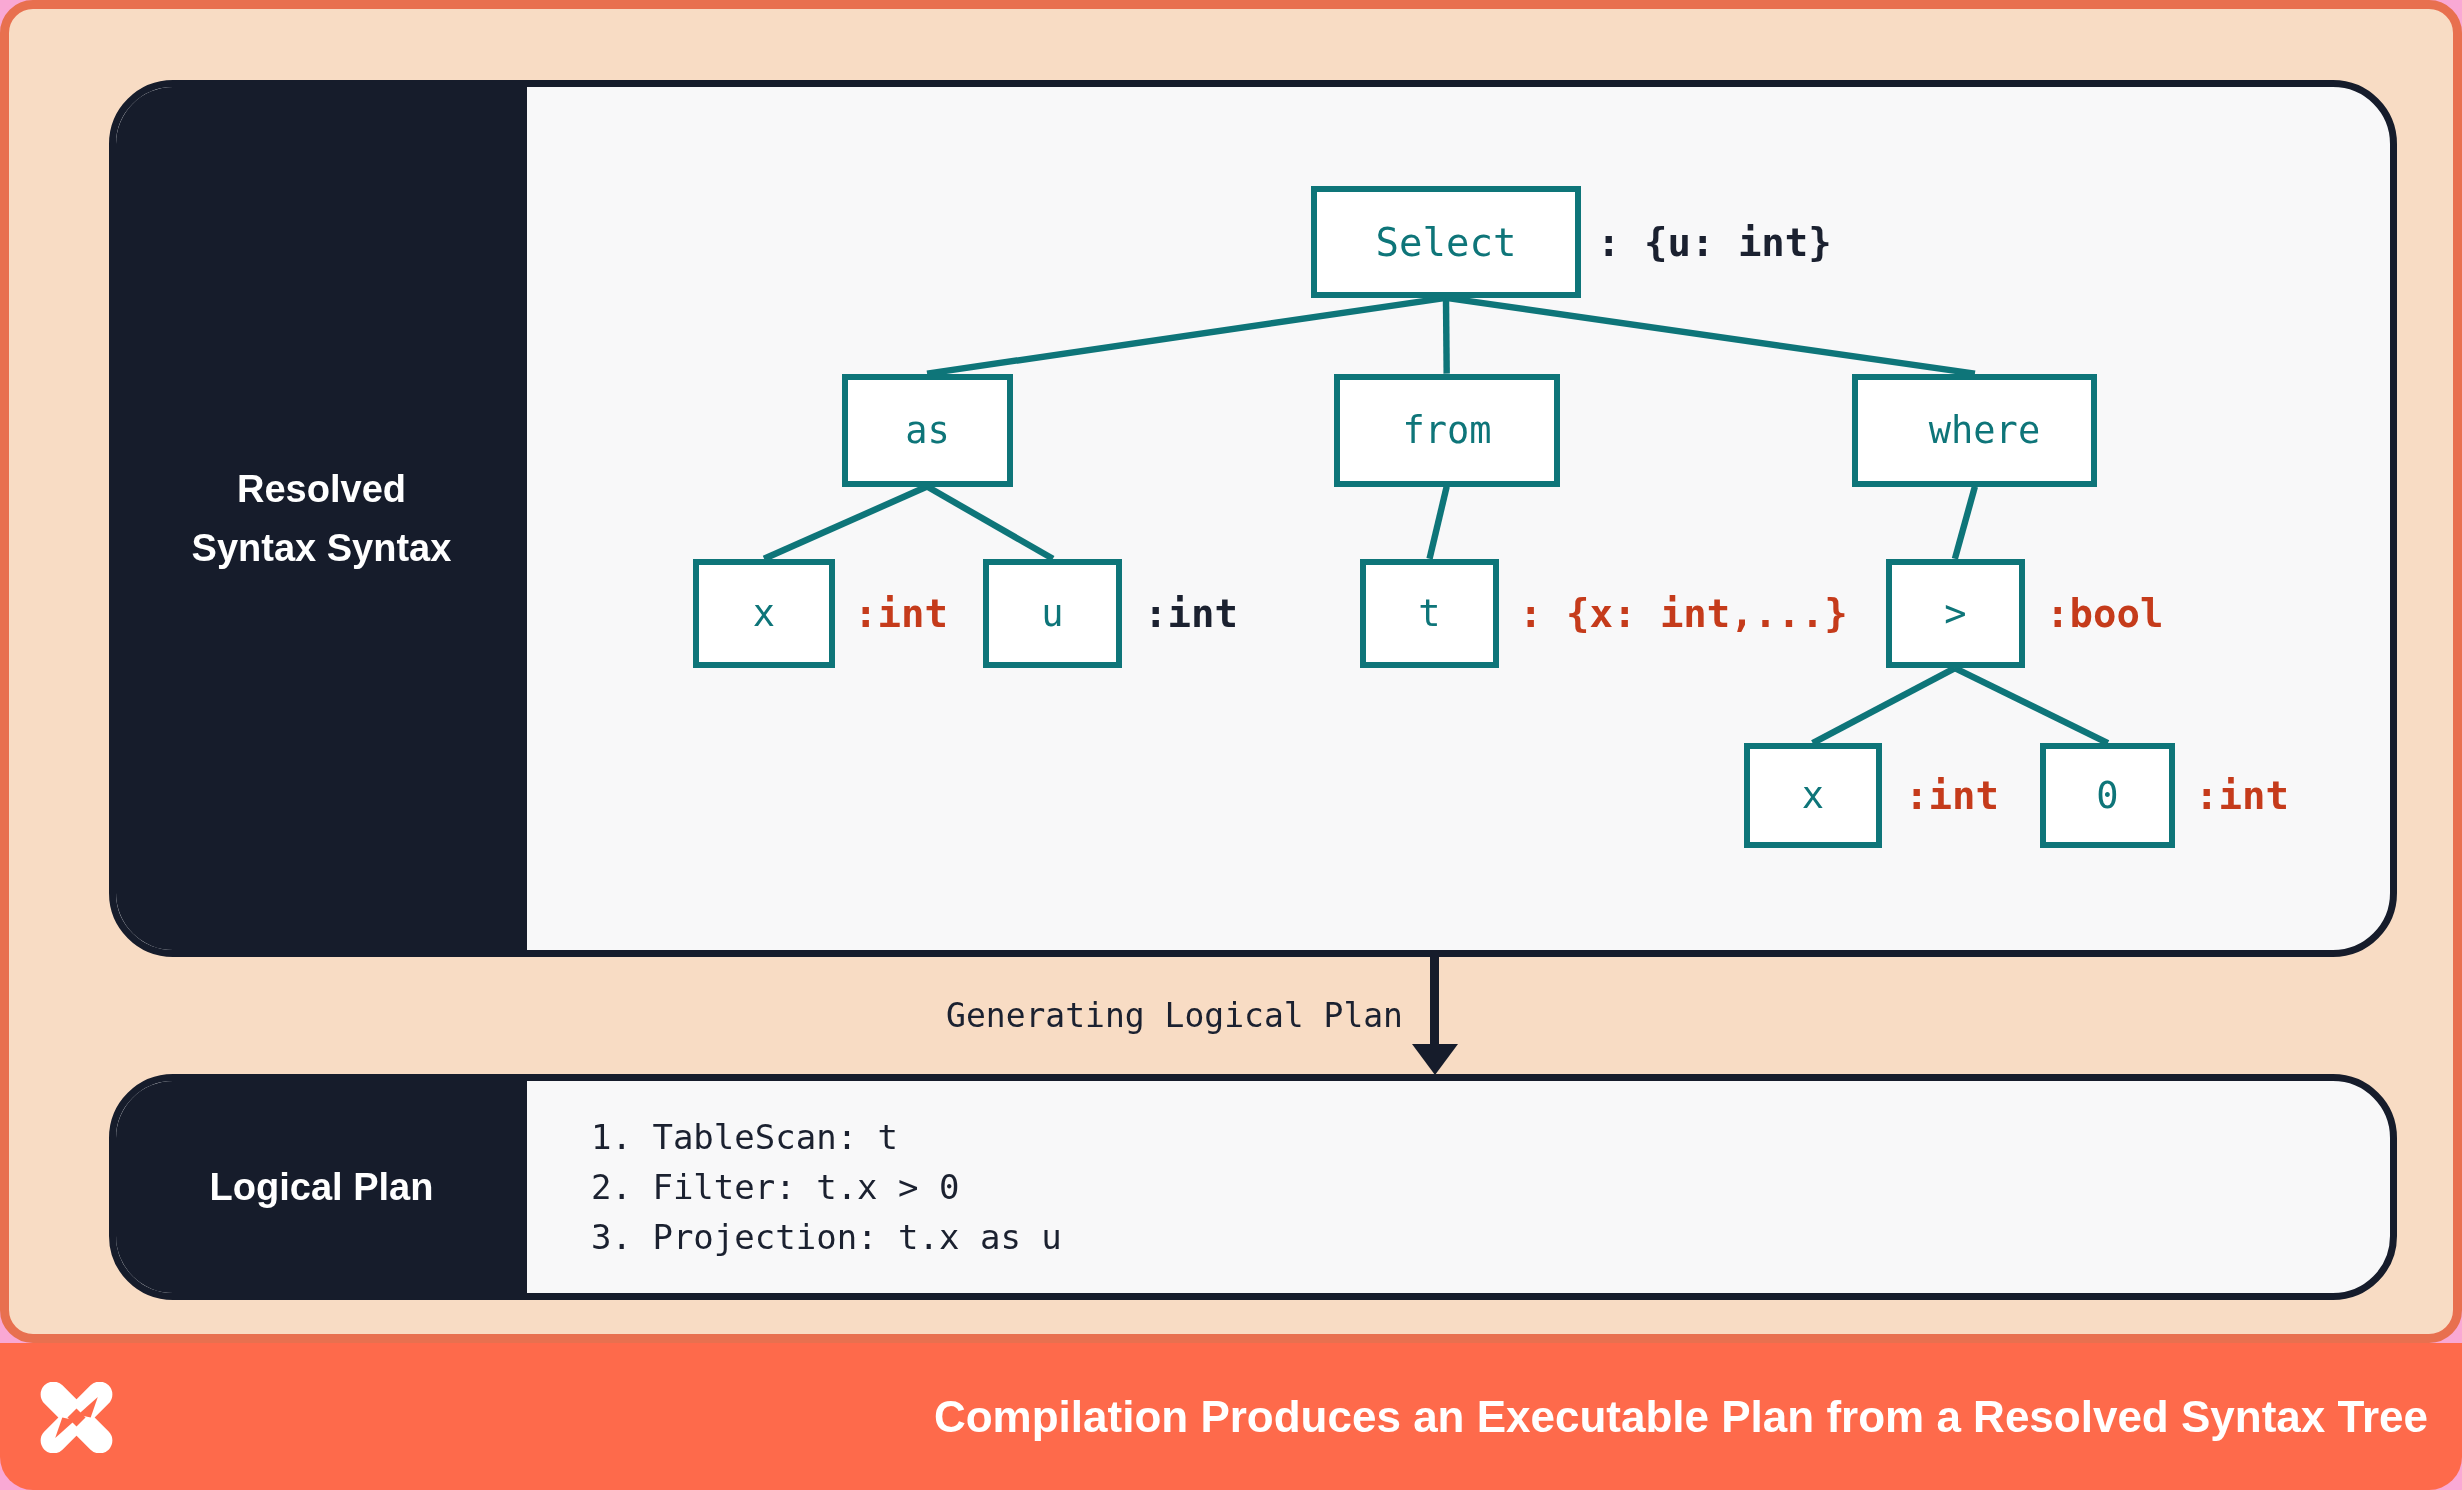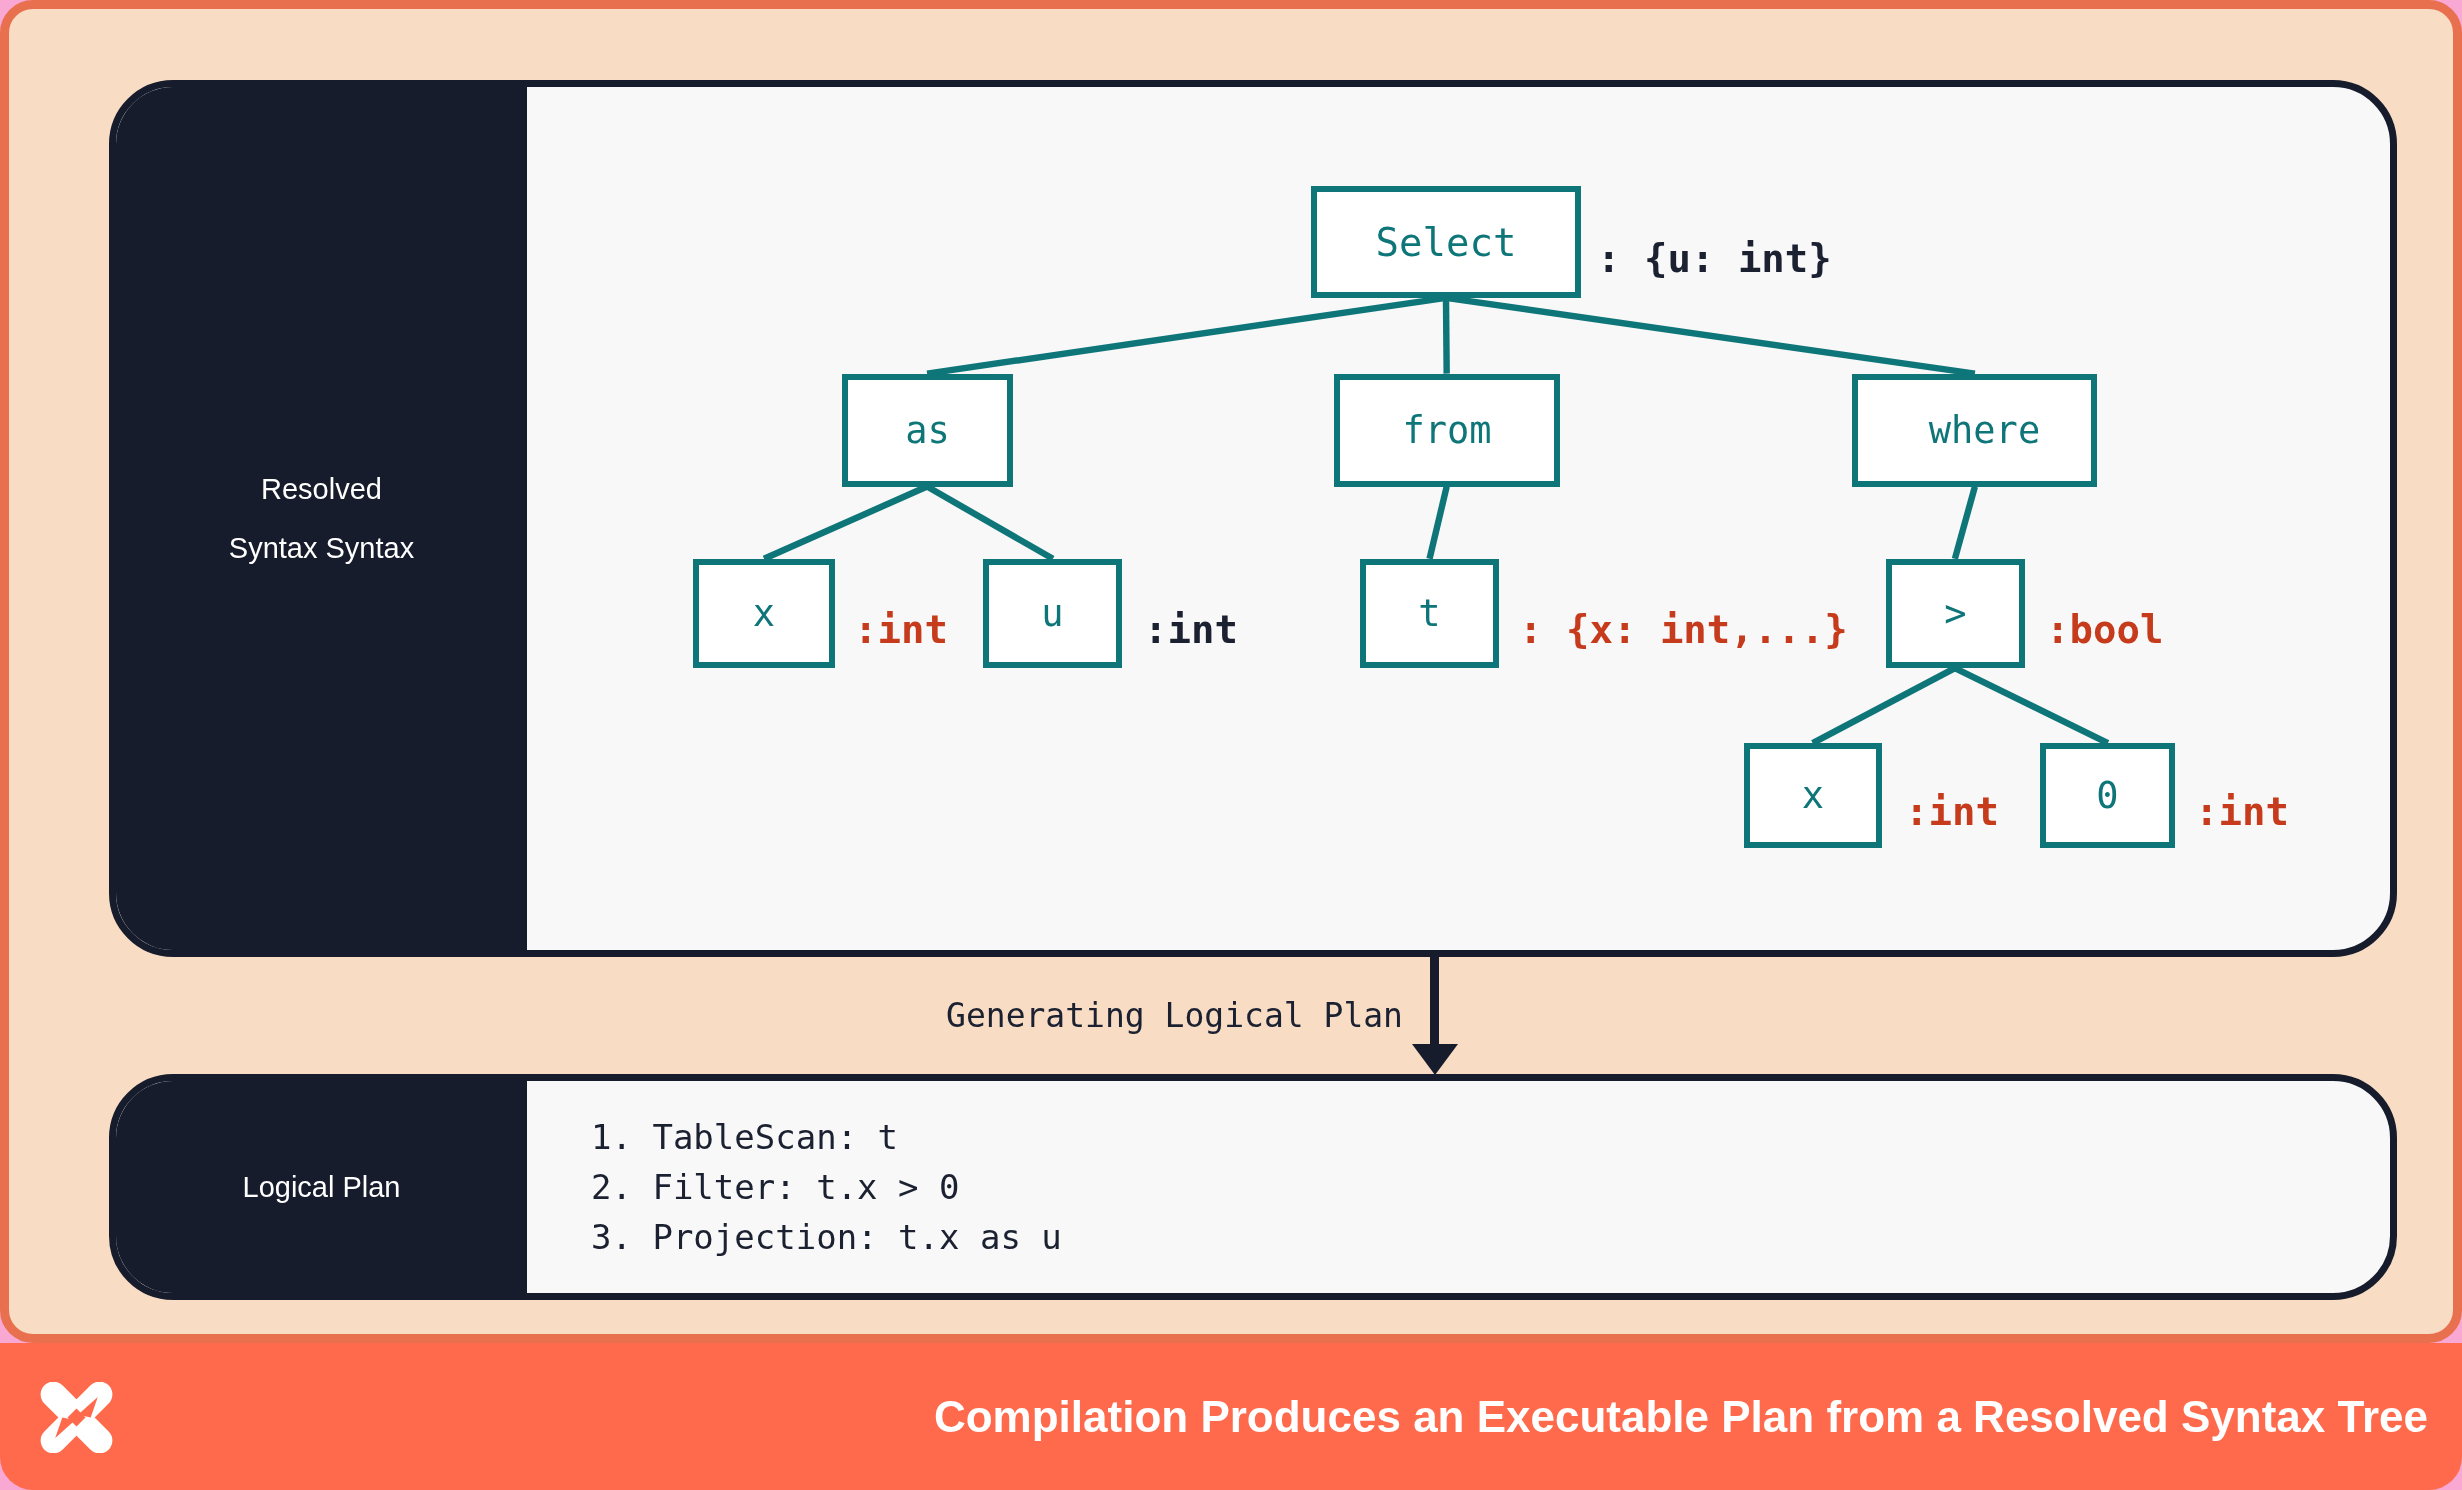--- a/index.html
+++ b/index.html
@@ -8,39 +8,39 @@
   
   .frame{position:absolute;left:0;top:0;width:2462px;height:1343px;box-sizing:border-box;
          background:#f8dcc4;border:9.3px solid #e8704f;border-radius:33px;}
   
   .card{position:absolute;left:100px;width:2288px;box-sizing:border-box;background:#f8f8f9;
         border:7.9px solid #161c2b;border-radius:64px;overflow:hidden;}
   .card1{top:71px;height:877px;}
   .card2{top:1065px;height:226px;}
   .sidebar{position:absolute;left:0;top:0;bottom:0;width:411px;background:#161c2b;
            display:flex;flex-direction:column;justify-content:center;align-items:center;}
-  .sidebar .lbl{color:#fff;font-weight:normal;font-size:29px;line-height:59px;text-align:center;}
+  .sidebar .lbl{color:#fff;font-weight:bold;font-size:38px;line-height:59px;text-align:center;}
   
   .tree{position:absolute;left:0;top:0;width:2274px;height:862px;}
   .edges{position:absolute;left:0;top:0;}
   .node{position:absolute;box-sizing:border-box;background:#fff;border:6.4px solid #0e7579;
         display:flex;align-items:center;justify-content:center;
         font-family:"DejaVu Sans Mono",monospace;font-size:37px;color:#0e7579;}
   .n-select{left:1195px;top:99px;width:270px;height:112px;font-size:39px;}
   .n-as{left:726px;top:287px;width:171px;height:113px;}
   .n-from{left:1218px;top:287px;width:226px;height:113px;}
   .n-where{left:1736px;top:287px;width:245px;height:113px;padding-left:20px;}
   .n-x1{left:577px;top:472px;width:142px;height:109px;}
   .n-u{left:867px;top:472px;width:139px;height:109px;}
   .n-t{left:1244px;top:472px;width:139px;height:109px;}
   .n-gt{left:1770px;top:472px;width:139px;height:109px;}
   .n-x2{left:1628px;top:656px;width:138px;height:105px;}
   .n-zero{left:1924px;top:656px;width:135px;height:105px;}
   .ann{position:absolute;height:57px;line-height:57px;white-space:nowrap;
-       font-family:"DejaVu Sans Mono",monospace;font-weight:bold;font-size:39px;margin-top:16px;}
+       font-family:"DejaVu Sans Mono",monospace;font-weight:bold;font-size:39px;}
   .ann-dark{color:#1b2130;}
   .ann-rust{color:#c53b1b;}
   .a-select{left:1481px;top:127px;}
   .a-x1{left:738px;top:498px;}
   .a-u{left:1028px;top:498px;}
   .a-t{left:1403px;top:498px;}
   .a-gt{left:1930px;top:498px;}
   .a-x2{left:1789px;top:680px;}
   .a-zero{left:2079px;top:680px;}
   

